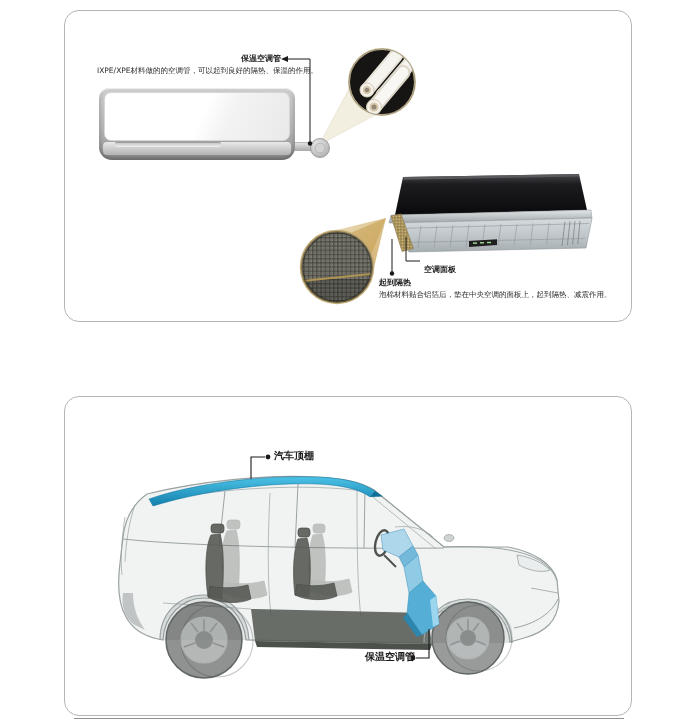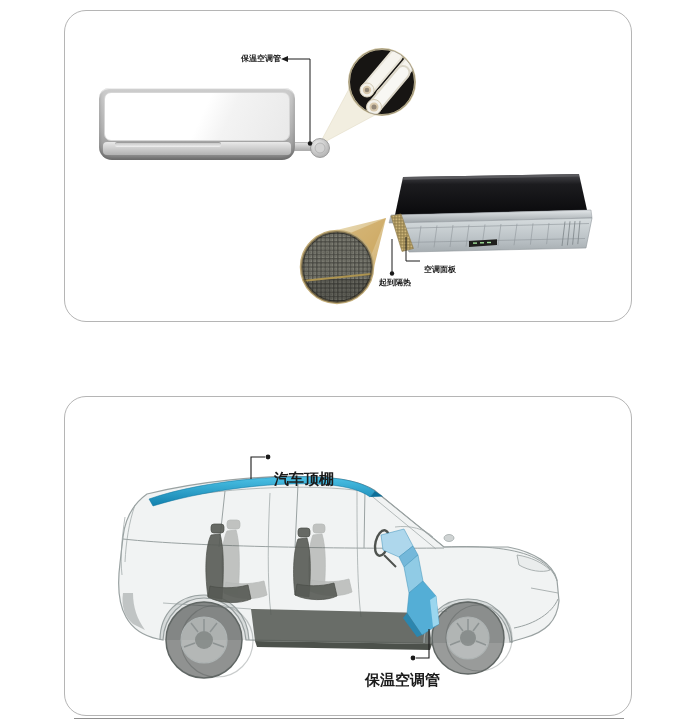--- a/index.html
+++ b/index.html
@@ -3,28 +3,28 @@
 <meta charset="utf-8">
 <style>
   html,body{margin:0;padding:0;}
   body{
     width:690px;height:726px;position:relative;background:#ffffff;
     font-family:"DejaVu Sans","Liberation Sans",sans-serif;
     overflow:hidden;
   }
   .panel{
     position:absolute;left:64px;width:568px;background:#fff;
-    border:1px solid #b5b5b5;border-radius:22px;box-sizing:border-box;
+    border:1px solid #b5b5b5;border-radius:15px;box-sizing:border-box;
   }
   .panel.top{top:10px;height:312px;}
   .panel.bottom{top:396px;height:320px;}
   .gfx{position:absolute;left:0;top:0;}
   .lbl{position:absolute;color:#1b1b1b;white-space:nowrap;line-height:1.25;}
   .cap{font-weight:bold;font-size:8px;}
-  .cap-lg{font-weight:bold;font-size:15px;margin-top:20px;}
+  .cap-lg{font-weight:bold;font-size:10px;}
   .desc{font-size:7.5px;color:#2a2a2a;}
   
   .ac1{position:absolute;left:34px;top:77px;width:196px;height:72px;}
   .ac1-body{position:absolute;inset:0;border-radius:10px 10px 13px 13px;
     background:linear-gradient(180deg,#cdcdcd 0%,#b5b5b5 55%,#8f8f8f 100%);
     box-shadow:inset 0 -3px 4px rgba(0,0,0,.28), inset 0 1px 1px rgba(255,255,255,.8);}
   .ac1-face{position:absolute;left:5px;top:4px;right:5px;height:47px;border-radius:7px;
     background:linear-gradient(115deg,#ffffff 0%,#ffffff 52%,#f3f3f3 66%,#e9e9e9 100%);
     border:1px solid #d6d6d6;}
   .ac1-bottom{position:absolute;left:4px;right:4px;bottom:5px;height:13px;border-radius:4px;
@@ -183,22 +183,24 @@
 
     <div class="ac1">
       <div class="ac1-body"></div>
       <div class="ac1-face"></div>
       <div class="ac1-bottom">
         <div class="ac1-vent"></div>
       </div>
     </div>
 
     <div class="lbl cap" style="left:176px;top:43px">保温空调管</div>
+    <div class="lbl desc" style="left:32px;top:55px">IXPE/XPE材料做的的空调管，可以起到良好的隔热、保温的作用。</div>
     <div class="lbl cap" style="left:359px;top:254px">空调面板</div>
     <div class="lbl cap" style="left:314px;top:267px">起到隔热</div>
+    <div class="lbl desc" style="left:314px;top:279px">泡棉材料贴合铝箔后，垫在中央空调的面板上，起到隔热、减震作用。</div>
   </section>
 
   <section class="panel bottom">
 
     <svg class="gfx" width="568" height="320" viewBox="0 0 568 320">
       <defs>
         <linearGradient id="roofGrad" x1="0" y1="0" x2="0" y2="1">
           <stop offset="0" stop-color="#4cc2e6"></stop>
             <stop offset="1" stop-color="#1280ad"></stop>
         </linearGradient>

